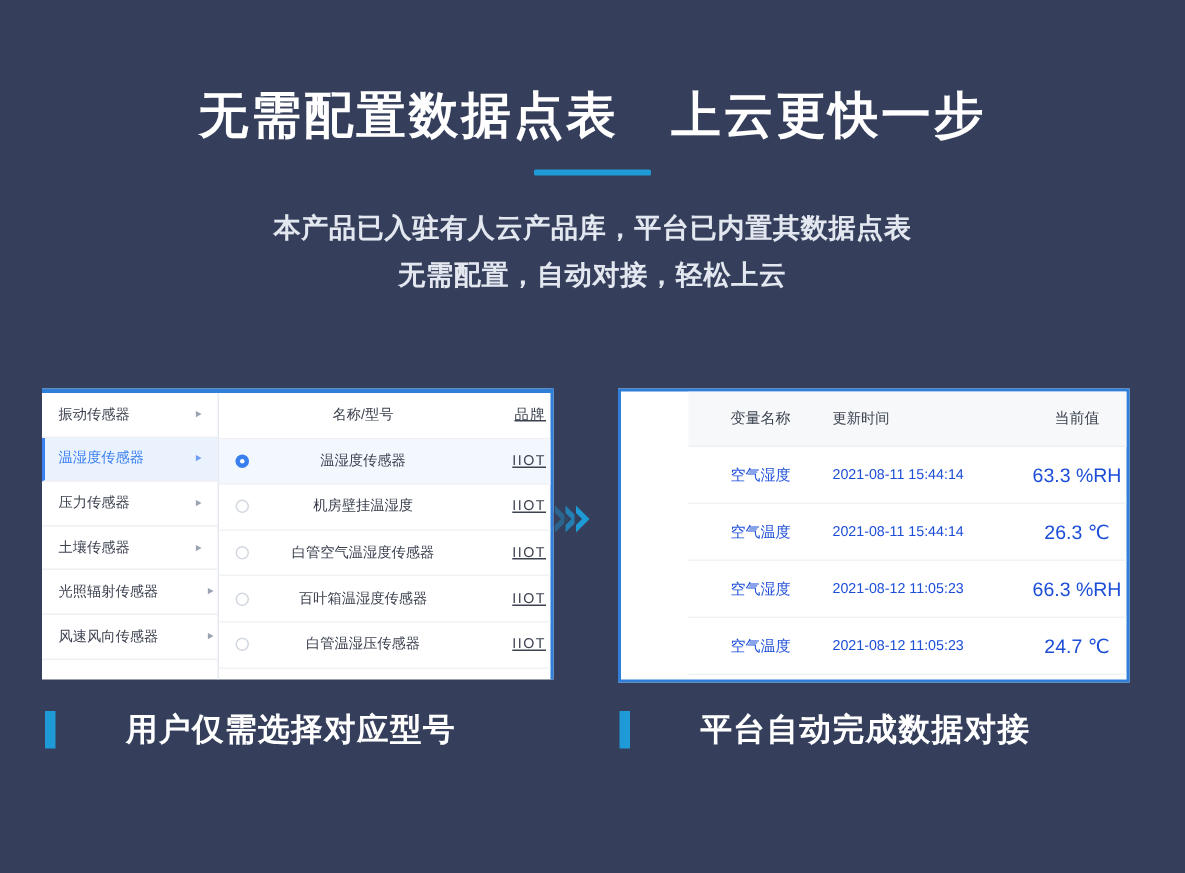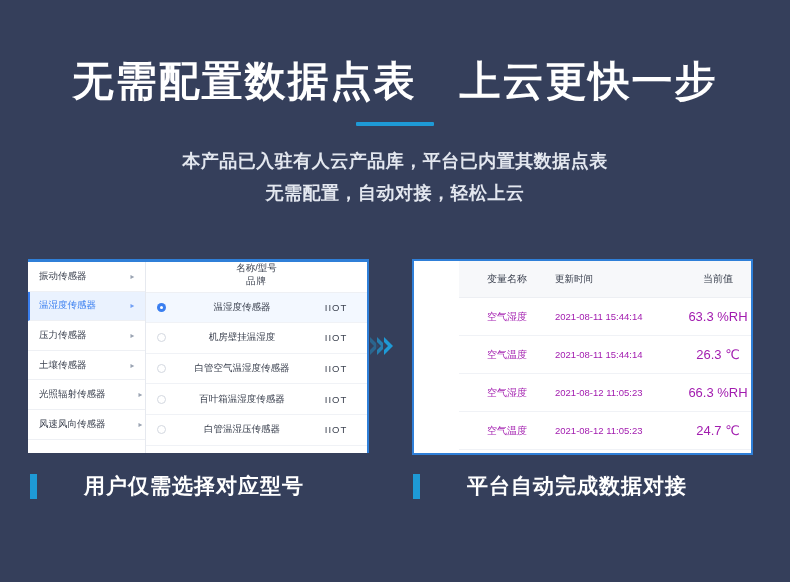--- a/index.html
+++ b/index.html
@@ -15,21 +15,21 @@
     position: relative;
   }
 
   
   .hero {
     padding-top: 58px;
     text-align: center;
   }
   .hero-title {
     color: #ffffff;
-    font-size: 41px;
+    font-size: 33px;
     font-weight: bold;
     letter-spacing: 2px;
     line-height: 1.15;
     white-space: pre;
   }
   .title-rule {
     width: 78px;
     height: 4px;
     background: #1e9ad6;
     margin: 17px auto 0 auto;
@@ -104,34 +104,33 @@
     flex: 1;
     min-width: 0;
   }
   .lm-head {
     height: 29.6px;
     display: flex;
     align-items: center;
     border-bottom: 1px solid #eef0f4;
     font-size: 9.5px;
     color: #3c4250;
-    flex-direction: column;
   }
   .lm-row {
     height: 29.6px;
     display: flex;
     align-items: center;
     border-bottom: 1px solid #f0f2f6;
     font-size: 9.5px;
     color: #3c4250;
   }
   .lm-row.sel { background: #f3f8ff; }
   .c-radio { width: 30px; flex: none; display: flex; justify-content: center; }
   .c-name  { width: 132px; flex: none; text-align: center; white-space: nowrap; }
-  .c-brand { width: 56px; flex: none; text-align: center; letter-spacing: 1px; }
+  .c-brand { width: 56px; flex: none; text-align: right; letter-spacing: 1px; text-decoration: underline; }
   .lm-head .c-name, .lm-head .c-brand { color: #3c4250; }
 
   .radio {
     width: 9px; height: 9px;
     border-radius: 50%;
     border: 1px solid #d3d8e0;
     box-sizing: border-box;
     background: #fff;
   }
   .radio.on {
@@ -197,21 +196,21 @@
     background: #f7f8fa;
     border-bottom: 1px solid #edeff3;
     font-size: 10px;
     color: #3c4250;
   }
   .rt-row {
     display: flex;
     align-items: center;
     height: 37px;
     border-bottom: 1px solid #f0f2f6;
-    color: #a21caf;
+    color: #1d4ed8;
   }
   .rc-var  { width: 96px; flex: none; text-align: center; font-size: 10px; }
   .rc-time { width: 130px; flex: none; font-size: 9.5px; }
   .rc-val  { flex: 1; text-align: center; font-size: 13px; }
   .rt-head .rc-val { font-size: 10px; }
 
   
   .captions {
     position: absolute;
     top: 472px;

